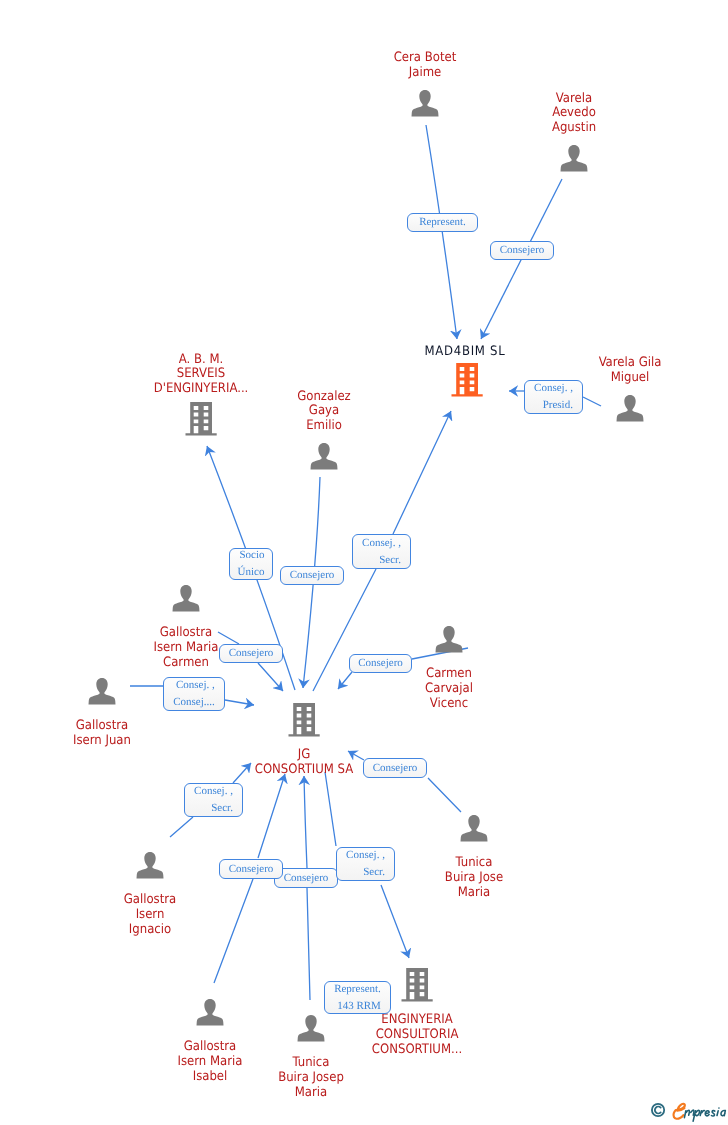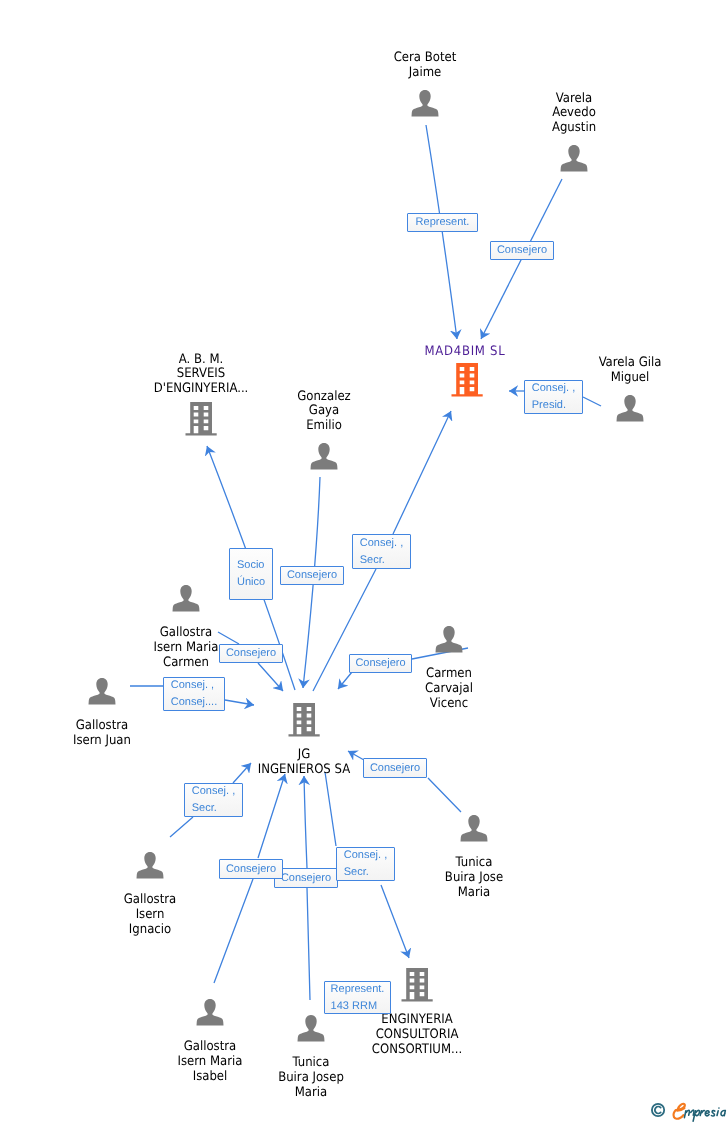--- a/index.html
+++ b/index.html
@@ -2,27 +2,27 @@
 <html><head>
 <meta charset="utf-8">
 <style>
   html,body{margin:0;padding:0;background:#fff;}
   body{width:728px;height:1125px;font-family:"Liberation Sans",sans-serif;position:relative;overflow:hidden;-webkit-font-smoothing:antialiased;-moz-osx-font-smoothing:grayscale;text-rendering:geometricPrecision;}
   #stage{position:absolute;left:0;top:0;width:728px;height:1125px;background:#fff;}
   svg#edges{position:absolute;left:0;top:0;width:728px;height:1125px;}
   .node{position:absolute;transform:translate(-50%,-50%);width:0;height:0;}
   .node-icon{position:absolute;left:50%;top:50%;transform:translate(-50%,-50%);display:block;}
   .caption{position:absolute;left:50%;transform:translateX(-50%);width:190px;text-align:center;
-    color:#000000;font-size:13px;line-height:14.8px;white-space:pre-line;font-family:"DejaVu Sans",sans-serif;font-stretch:condensed;}
+    color:#b91c1c;font-size:13px;line-height:14.8px;white-space:pre-line;font-family:"DejaVu Sans",sans-serif;font-stretch:condensed;}
   .caption.below{top:28px;}
   .caption.above{bottom:22px;}
-  .caption.bold{font-weight:normal;letter-spacing:0.72px;color:#4c1d95;bottom:20px;transform:translateX(calc(-50% - 2px));}
-  .elabel{position:absolute;box-sizing:border-box;border:1.4px solid #4285e0;border-radius:1px;
+  .caption.bold{font-weight:normal;letter-spacing:0.72px;color:#0f172a;bottom:20px;transform:translateX(calc(-50% - 2px));}
+  .elabel{position:absolute;box-sizing:border-box;border:1.4px solid #4285e0;border-radius:6px;
     background:linear-gradient(180deg,#fdfdfd 0%,#f3f3f3 100%);
-    color:#3d85d8;font-size:11px;line-height:17px;text-align:left;font-family:Liberation Sans, sans-serif;font-stretch:condensed;
+    color:#3d85d8;font-size:11px;line-height:17px;text-align:right;font-family:Liberation Serif, serif;font-stretch:condensed;
     display:flex;align-items:center;justify-content:center;white-space:pre-line;}
   #watermark{position:absolute;left:651px;top:1098px;}
 </style>
 </head>
 <body>
 
 <div id="stage">
   <svg id="edges" viewBox="0 0 728 1125" xmlns="http://www.w3.org/2000/svg">
     <defs>
       <marker id="arrow" markerWidth="7.4" markerHeight="9" refX="7.1" refY="4.5" orient="auto" markerUnits="strokeWidth">
@@ -111,21 +111,21 @@
           <path fill="#7c7c7c" d="M13.5 1.1c-3.4 0-5.7 2.4-5.7 6.2 0 2.7 1.1 5.6 2.6 7.2 .5 .55 .75 1.05 .75 1.6 0 .85-.55 1.3-1.8 1.65-2.4 .7-5.2 1.4-6.9 2.3C.65 21 .35 22.5 .25 24.1L0 27.4h27l-.25-3.3c-.1-1.6-.4-3.1-2.2-4.05-1.7-.9-4.5-1.6-6.9-2.3-1.25-.35-1.8-.8-1.8-1.65 0-.55 .25-1.05 .75-1.6 1.5-1.6 2.6-4.5 2.6-7.2 0-3.8-2.3-6.2-5.7-6.2z"></path>
         </svg>
         <div class="caption below">Gallostra
 Isern Juan</div>
       </div>
       <div class="node" style="left: 304px; top: 720px;">
         <svg class="node-icon" width="32" height="34" viewBox="0 0 32 34">
           <path fill="#7c7c7c" fill-rule="evenodd" d="M5.2 0.1h21.8v31.2h4.7v2.1H0.5v-2.1h4.7V0.1zM8.7 3.9v4.0h4.6V3.9H8.7zM18.7 3.9v4.0h4.6V3.9h-4.6zM8.7 10.6v4.0h4.6v-4.0H8.7zM18.7 10.6v4.0h4.6v-4.0h-4.6zM8.7 17.5v3.8h4.6v-3.8H8.7zM18.7 17.5v3.8h4.6v-3.8h-4.6zM8.7 24.0v7.3h4.6v-7.3H8.7zM18.7 24.0v4.2h4.6v-4.2h-4.6z"></path>
         </svg>
         <div class="caption below">JG
-INGENIEROS SA</div>
+CONSORTIUM SA</div>
       </div>
       <div class="node" style="left: 474px; top: 828px;">
         <svg class="node-icon" width="28" height="28" viewBox="0 0 27 28">
           <path fill="#7c7c7c" d="M13.5 1.1c-3.4 0-5.7 2.4-5.7 6.2 0 2.7 1.1 5.6 2.6 7.2 .5 .55 .75 1.05 .75 1.6 0 .85-.55 1.3-1.8 1.65-2.4 .7-5.2 1.4-6.9 2.3C.65 21 .35 22.5 .25 24.1L0 27.4h27l-.25-3.3c-.1-1.6-.4-3.1-2.2-4.05-1.7-.9-4.5-1.6-6.9-2.3-1.25-.35-1.8-.8-1.8-1.65 0-.55 .25-1.05 .75-1.6 1.5-1.6 2.6-4.5 2.6-7.2 0-3.8-2.3-6.2-5.7-6.2z"></path>
         </svg>
         <div class="caption below">Tunica
 Buira Jose
 Maria</div>
       </div>
       <div class="node" style="left: 150px; top: 865px;">
@@ -159,21 +159,21 @@
         <div class="caption below">Tunica
 Buira Josep
 Maria</div>
       </div>
     </div>
   <div id="labels-layer">
       <div class="elabel" style="left: 407px; top: 213px; width: 71px; height: 19px;">Represent.</div>
       <div class="elabel" style="left: 490px; top: 241px; width: 64px; height: 19px;">Consejero</div>
       <div class="elabel" style="left: 524px; top: 380px; width: 59px; height: 34px;">Consej. ,
 Presid.</div>
-      <div class="elabel" style="left: 229px; top: 548px; width: 44px; height: 52px;">Socio
+      <div class="elabel" style="left: 229px; top: 548px; width: 44px; height: 32px;">Socio
 Único</div>
       <div class="elabel" style="left: 280px; top: 566px; width: 64px; height: 19px;">Consejero</div>
       <div class="elabel" style="left: 352px; top: 534px; width: 59px; height: 35px;">Consej. ,
 Secr.</div>
       <div class="elabel" style="left: 219px; top: 644px; width: 64px; height: 19px;">Consejero</div>
       <div class="elabel" style="left: 349px; top: 654px; width: 63px; height: 19px;">Consejero</div>
       <div class="elabel" style="left: 163px; top: 677px; width: 62px; height: 34px;">Consej. ,
 Consej....</div>
       <div class="elabel" style="left: 363px; top: 758px; width: 64px; height: 20px;">Consejero</div>
       <div class="elabel" style="left: 184px; top: 783px; width: 59px; height: 34px;">Consej. ,

